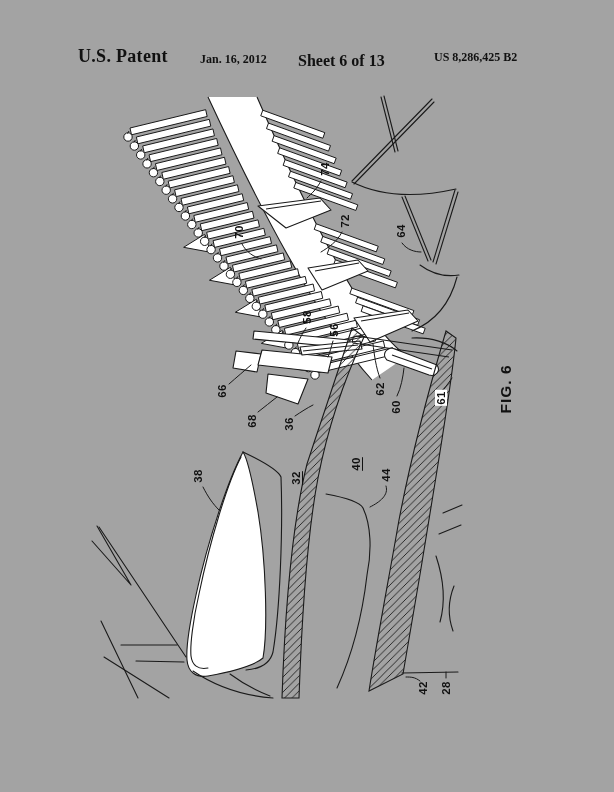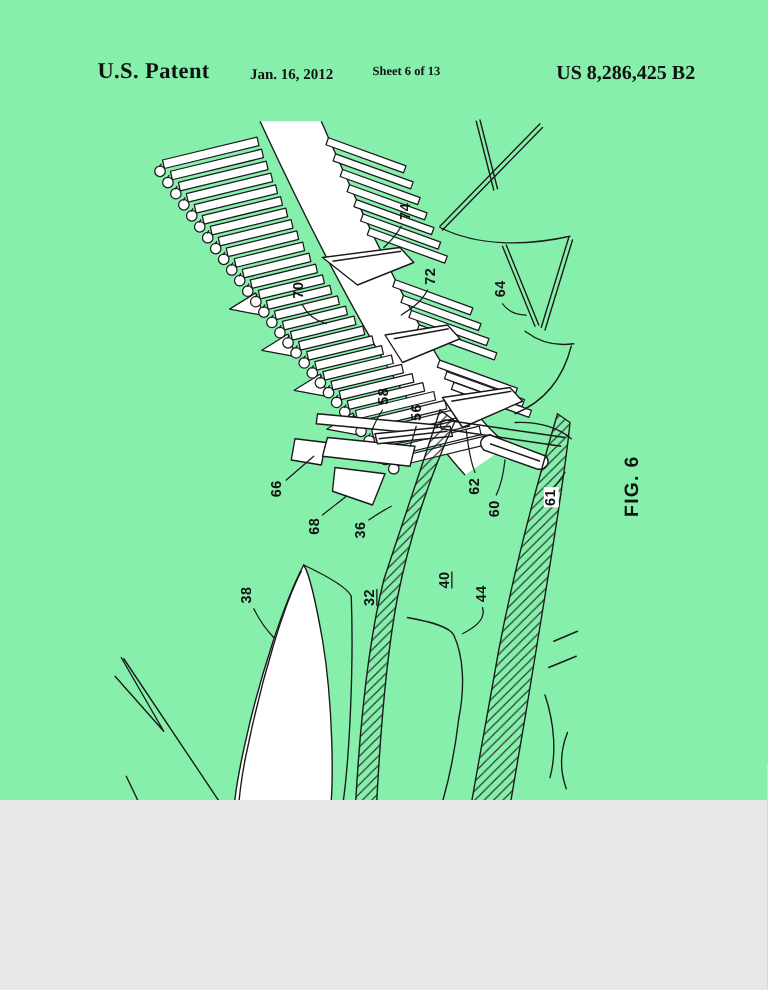--- a/index.html
+++ b/index.html
@@ -1,22 +1,22 @@
 <!DOCTYPE html>
 <html><head>
 <meta charset="utf-8">
 <style>
   html,body{margin:0;padding:0;background:#e8e8e8;}
-  .sheet{position:relative;width:614px;height:640px;background:#86efac;margin:0 auto;overflow:hidden;
+  .sheet{position:relative;width:614px;height:792px;background:#a3a3a3;margin:0 auto;overflow:hidden;
          font-family:"Liberation Sans",sans-serif;}
   .hdr{position:absolute;color:#111;white-space:nowrap;font-family:"Liberation Serif",serif;font-weight:bold;}
   .hdr-title{left:78px;top:46px;font-size:18px;letter-spacing:.3px;}
   .hdr-date{left:200px;top:52px;font-size:12px;}
-  .hdr-sheet{left:298px;top:52px;font-size:10px;}
-  .hdr-patnum{left:445px;top:50px;font-size:16px;}
+  .hdr-sheet{left:298px;top:52px;font-size:16px;}
+  .hdr-patnum{left:434px;top:50px;font-size:12px;}
   #art{position:absolute;left:0;top:0;}
   .ref-label{position:absolute;font-size:11.5px;font-weight:600;color:#111;letter-spacing:.4px;
              white-space:nowrap;transform:translate(-50%,-50%) rotate(-90deg);transform-origin:center;}
   .ref-label.u{text-decoration:underline;text-underline-offset:2px;}
   .ref-label.bg{background:#fff;padding:0 1px;}
   .fig-caption{position:absolute;font-size:15.5px;font-weight:600;color:#111;letter-spacing:1px;
                white-space:nowrap;transform:translate(-50%,-50%) rotate(-90deg);}
 </style>
 </head>
 <body>

